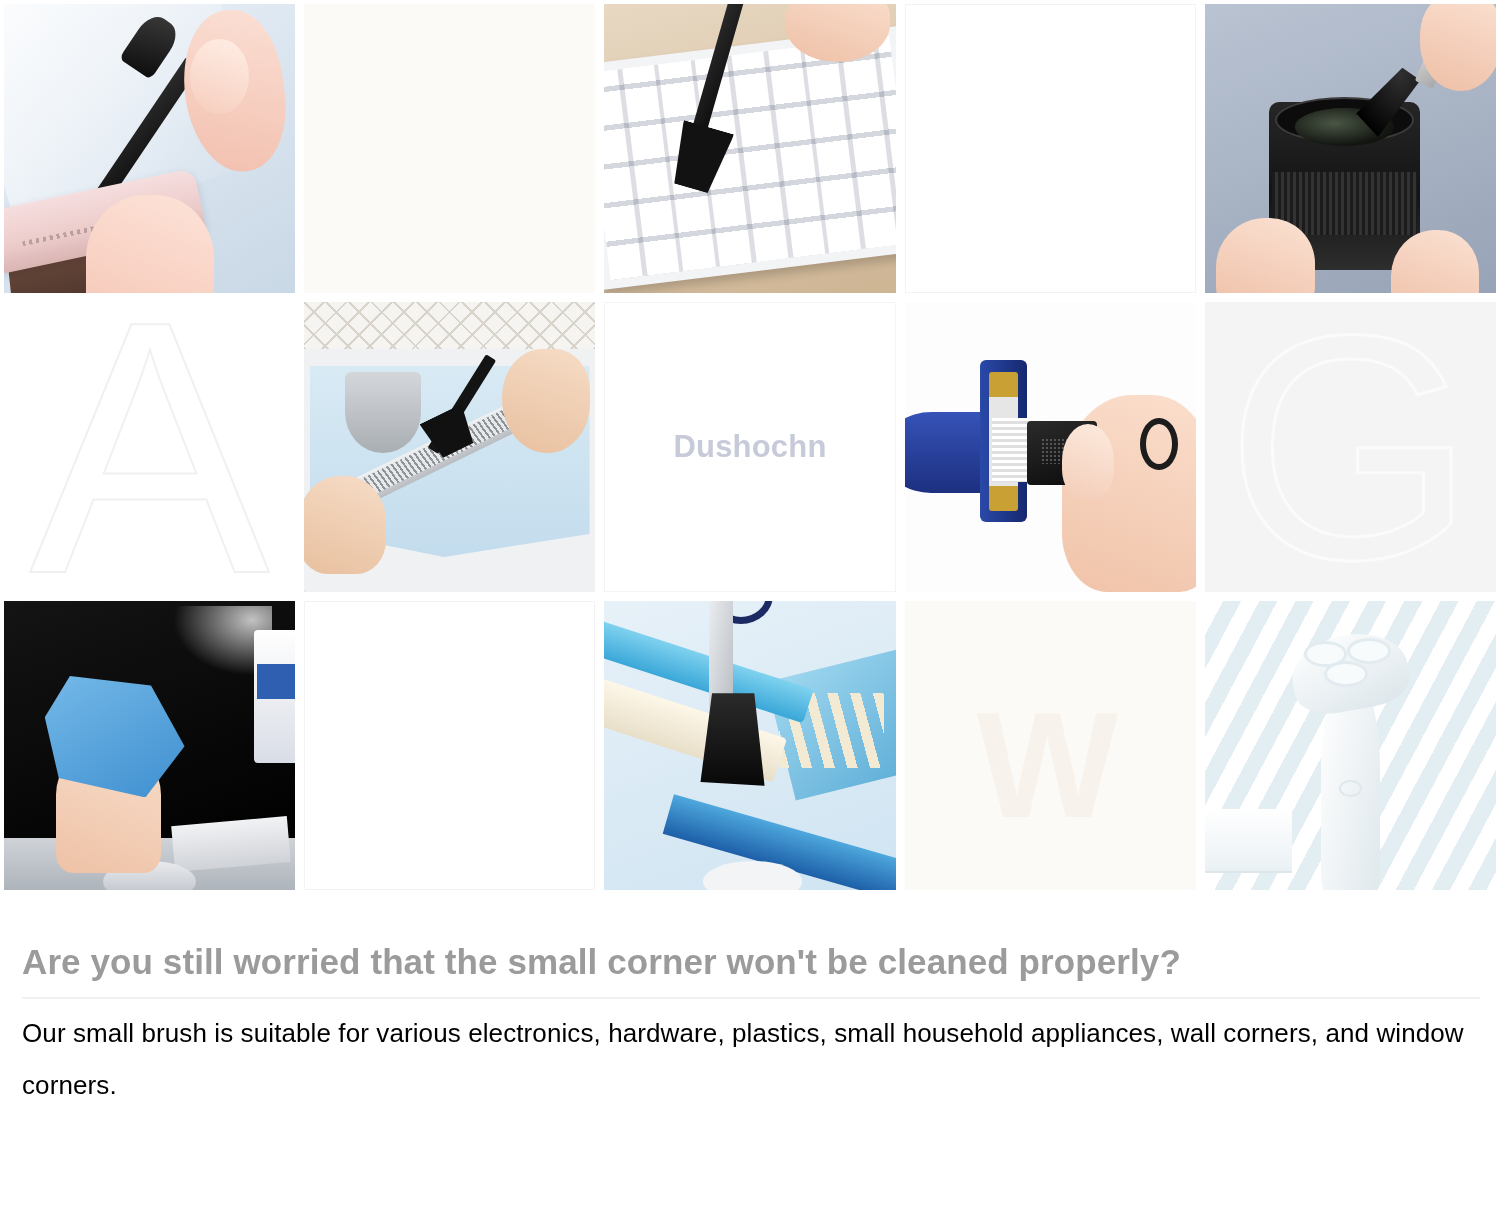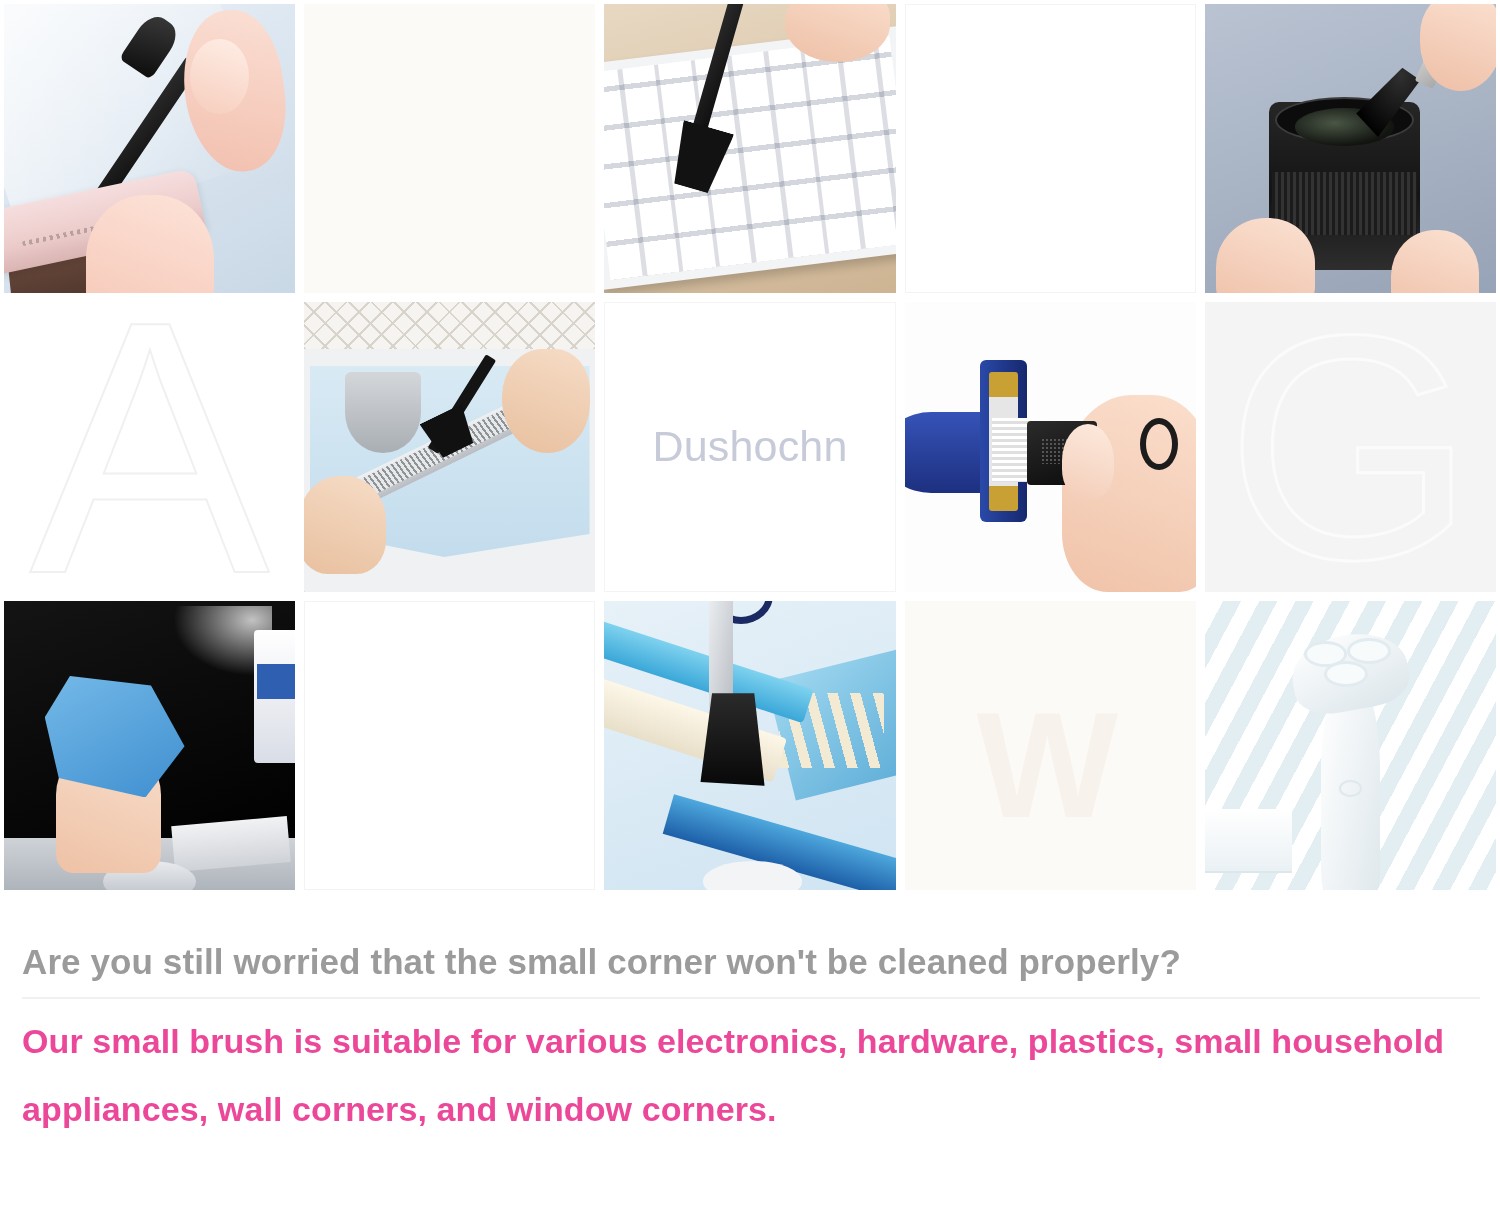--- a/index.html
+++ b/index.html
@@ -528,22 +528,22 @@
   }
 
   .brand-cell {
     display: flex;
     align-items: center;
     justify-content: center;
     background: #ffffff;
     border: 1px solid #f4f4f5;
   }
   .brand-text {
-    font-size: 43px;
-    font-weight: 400;
+    font-size: 31px;
+    font-weight: 700;
     letter-spacing: .2px;
     color: #c7cad8;
     font-family: "Liberation Sans", sans-serif;
   }
 
   .vee-mark {
     position: absolute;
     left: 18%; top: 34%;
     width: 64%; height: 46%;
     color: #f7f3ec;
@@ -575,24 +575,24 @@
   }
 
   .rule {
     width: 1458px;
     height: 2px;
     background: #f1f1f1;
     margin: 6px 0 8px 0;
   }
 
   .subcopy {
-    font-size: 34px;
-    font-weight: 700;
+    font-size: 26px;
+    font-weight: 400;
     line-height: 2.0;
-    color: #ec4899;
+    color: #000000;
     letter-spacing: .1px;
     max-width: 1462px;
   }
 </style>
 </head>
 <body>
 
 <div id="page">
 
   <div class="gallery">

